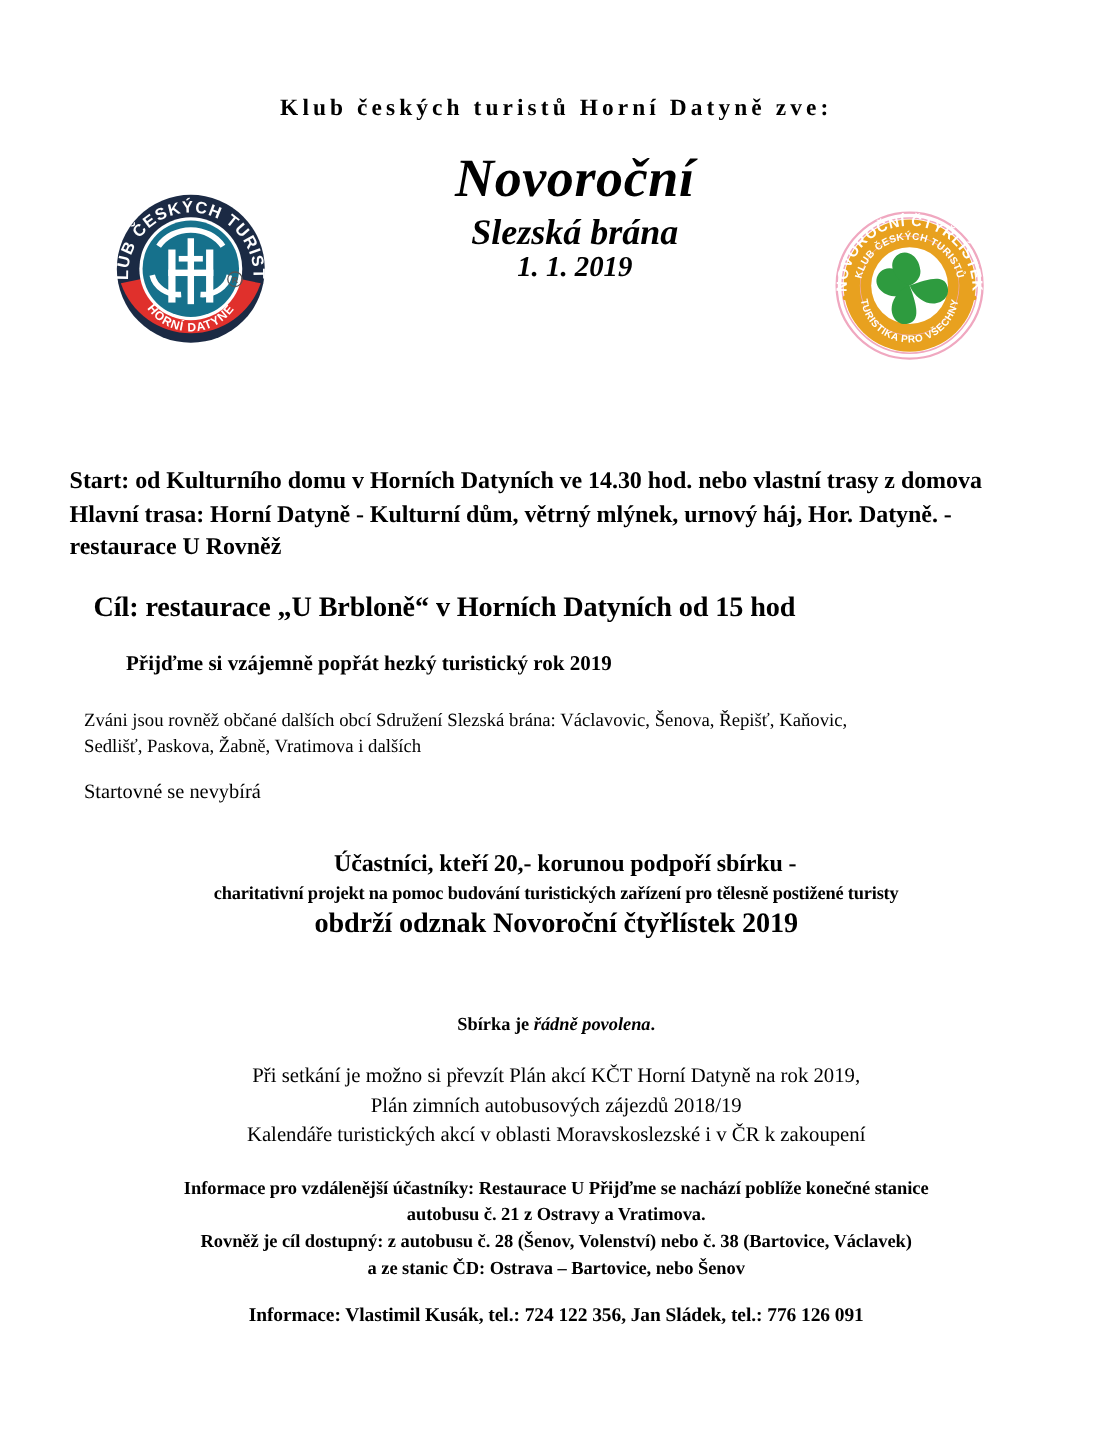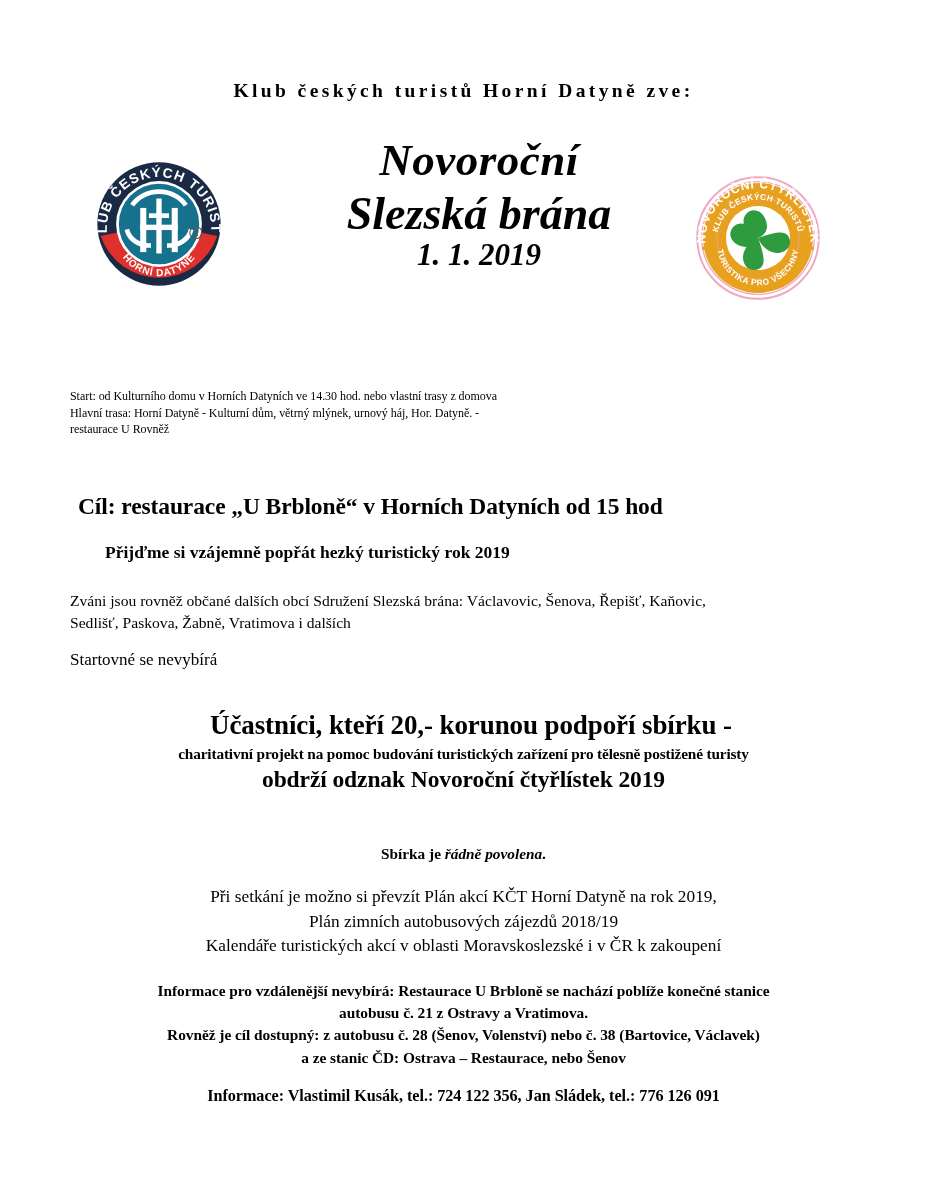--- a/index.html
+++ b/index.html
@@ -39,26 +39,25 @@
   .title-block {
     position: absolute;
     top: 126px;
     left: 289px;
     width: 380px;
     text-align: center;
     font-family: "Liberation Serif", "DejaVu Serif", serif;
     font-style: italic;
     font-weight: bold;
     line-height: 1.0;
-    margin-top: 12px;
   }
   .title-line-1 { font-size: 45px; letter-spacing: 0.5px; }
   .title-line-2 { font-size: 45px; letter-spacing: 0.5px; margin-top: 6px;}
-  .title-line-3 { font-size: 46px; margin-top: 8px; }
-  .title-line-4 { font-size: 31px; margin-top: 2px; font-style: italic;}
+  .title-line-3 { font-size: 30px; margin-top: 8px; }
+  .title-line-4 { font-size: 24px; margin-top: 2px; font-style: italic;}
 
   
   .logo-left {
     position: absolute;
     left: 92px;
     top: 151px;
     width: 134px;
     height: 146px;
   }
   .logo-right {
@@ -69,25 +68,25 @@
     height: 128px;
   }
 
   
   .txt {
     position: absolute;
     color: #000;
   }
 
   .blk-start {
-    left: 70px;
+    left: 58px;
     top: 388px;
     width: 800px;
-    font-size: 12px;
-    font-weight: normal;
+    font-size: 20px;
+    font-weight: bold;
     line-height: 1.38;
     letter-spacing: -0.05px;
   }
 
   .blk-cil {
     left: 78px;
     top: 493px;
     width: 800px;
     font-size: 23.5px;
     font-weight: bold;
@@ -124,21 +123,21 @@
   .blk-pozvete .l2 { font-weight: normal; }
 
   .blk-ucastnici {
     left: 0;
     top: 708px;
     width: 927px;
     text-align: center;
     font-weight: bold;
     line-height: 1.26;
   }
-  .uc-l1 { font-size: 27px; letter-spacing: -0.1px; padding-left: 15px; }
+  .uc-l1 { font-size: 20px; letter-spacing: -0.1px; padding-left: 15px; }
   .uc-l2 { font-size: 15.3px; letter-spacing: -0.15px; margin-top: 2px;}
   .uc-l3 { font-size: 23.5px; letter-spacing: -0.1px; margin-top: 2px;}
 
   .blk-sbirka {
     left: 0;
     top: 845px;
     width: 927px;
     text-align: center;
     font-size: 15.3px;
     font-weight: bold;
@@ -300,21 +299,21 @@
     <span>Sbírka je </span><em>řádně povolena</em><span>.</span>
   </div>
 
   <div class="txt blk-plan">
     <div>Při setkání je možno si převzít Plán akcí KČT Horní Datyně na rok 2019,</div>
     <div>Plán zimních autobusových zájezdů 2018/19</div>
     <div>Kalendáře turistických akcí v oblasti Moravskoslezské i v ČR k zakoupení</div>
   </div>
 
   <div class="txt blk-info">
-    <div>Informace pro vzdálenější nevybírá: Restaurace U Brbloně se nachází poblíže konečné stanice</div>
+    <div>Informace pro vzdálenější účastníky: Restaurace U Přijďme se nachází poblíže konečné stanice</div>
     <div>autobusu č. 21 z Ostravy a Vratimova.</div>
     <div>Rovněž je cíl dostupný: z autobusu č. 28 (Šenov, Volenství) nebo č. 38 (Bartovice, Václavek)</div>
-    <div>a ze stanic ČD: Ostrava – Restaurace, nebo Šenov</div>
+    <div>a ze stanic ČD: Ostrava – Bartovice, nebo Šenov</div>
   </div>
 
   <div class="txt blk-contact">Informace: Vlastimil Kusák, tel.: 724 122 356, Jan Sládek, tel.: 776 126 091</div>
 
 </div>
 
 </body></html>

